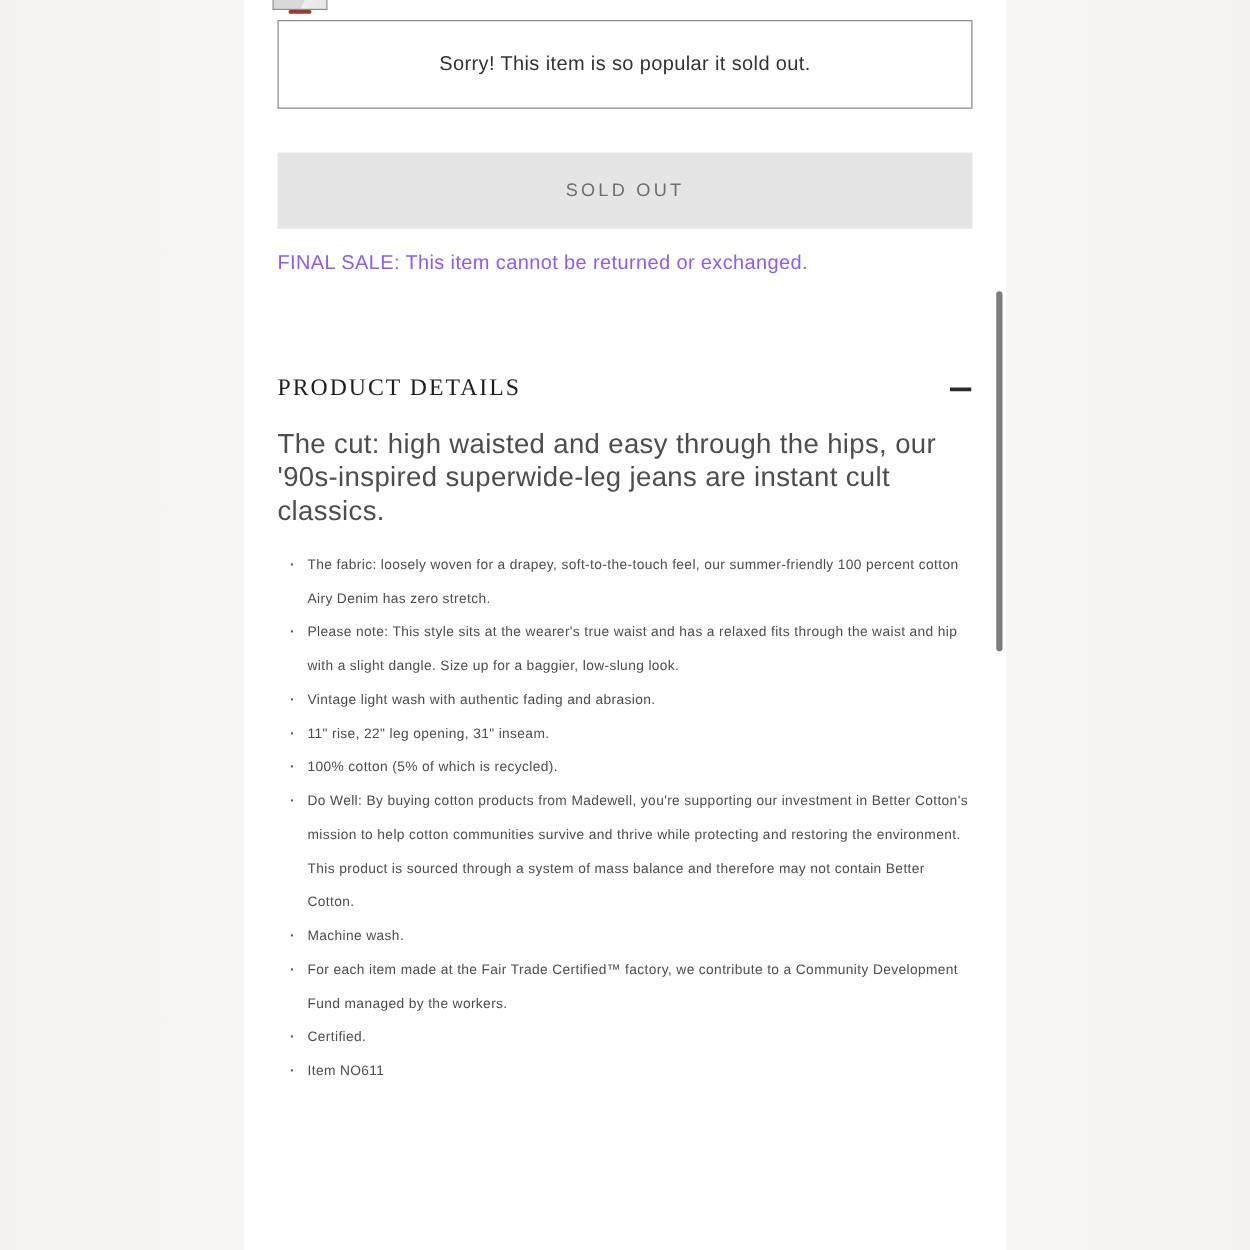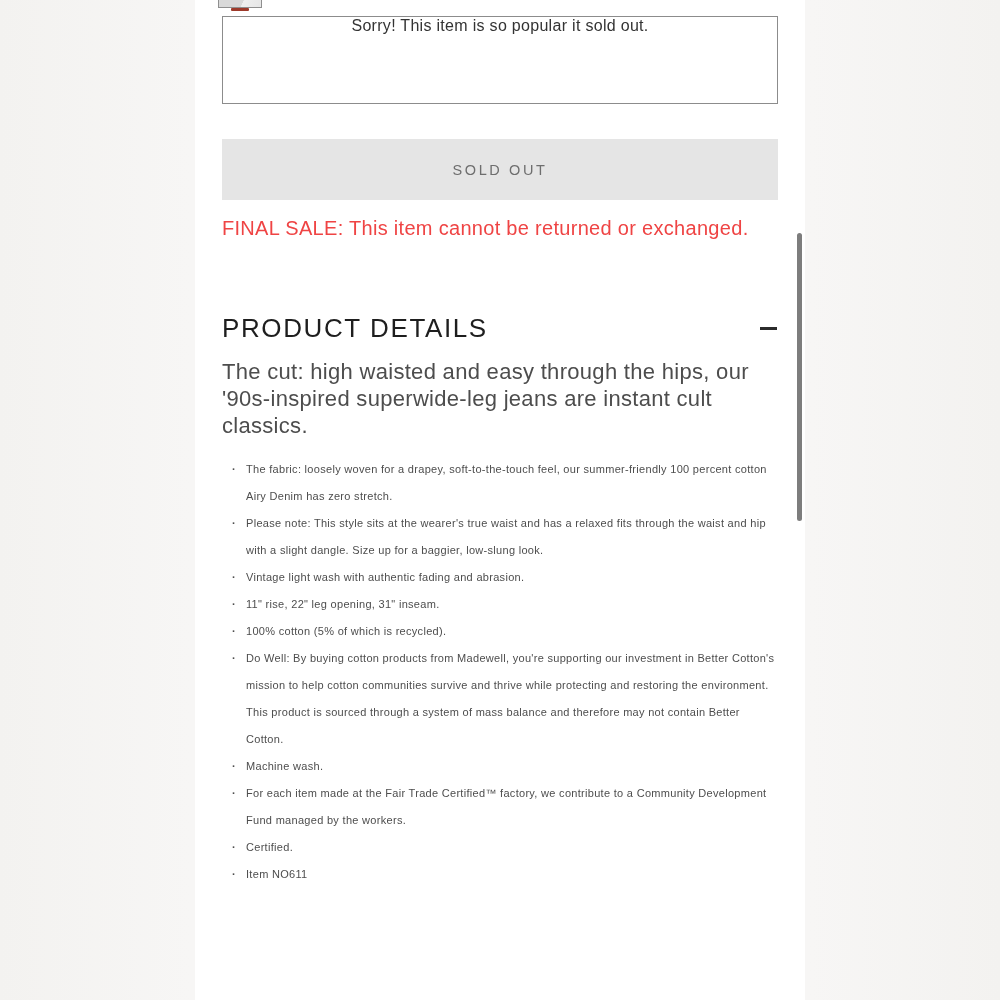--- a/index.html
+++ b/index.html
@@ -30,57 +30,58 @@
     border: 1px solid #8f8f8f;
   }
   .swatch-underline {
     position: absolute; left: 12px; top: 9px;
     width: 18px; height: 3px;
     background: #9d3a2b;
     border-radius: 1px;
   }
   .notice-box {
     margin-top: 3px;
-    height: 88px;
+    height: 71px;
     border: 1px solid #8c8c8c;
     background: #ffffff;
-    display: flex; justify-content: center;
+    display: flex; align-items: center; justify-content: center;
     color: #333333;
     font-size: 16px;
     letter-spacing: 0.3px;
   }
   .soldout-btn {
     margin-top: 35px;
     width: 100%; height: 61px;
     background: #e5e5e5;
     border: none;
     color: #6e6e6e;
     font-family: "Liberation Sans", sans-serif;
     font-size: 14.5px;
     letter-spacing: 2.6px;
     display: flex; align-items: center; justify-content: center;
     cursor: default;
   }
   .final-sale {
     margin-top: 17px;
-    color: #ef4444;
-    font-size: 20px;
+    color: #8b5cf6;
+    font-size: 16px;
     letter-spacing: 0.3px;
     line-height: 22px;
   }
   .accordion-header {
     margin-top: 76px;
     display: flex; align-items: center; justify-content: space-between;
     cursor: pointer;
   }
   .accordion-title {
     color: #1e1e1e;
-    font-size: 26px;
+    font-size: 19px;
     letter-spacing: 1.6px;
     line-height: 26px;
+    font-family: Liberation Serif, serif;
   }
   .minus-icon {
     width: 17px; height: 3px;
     background: #2b2b2b;
     margin-right: 1px;
   }
   .intro {
     margin-top: 17px;
     color: #4d4d4d;
     font-size: 22px;

